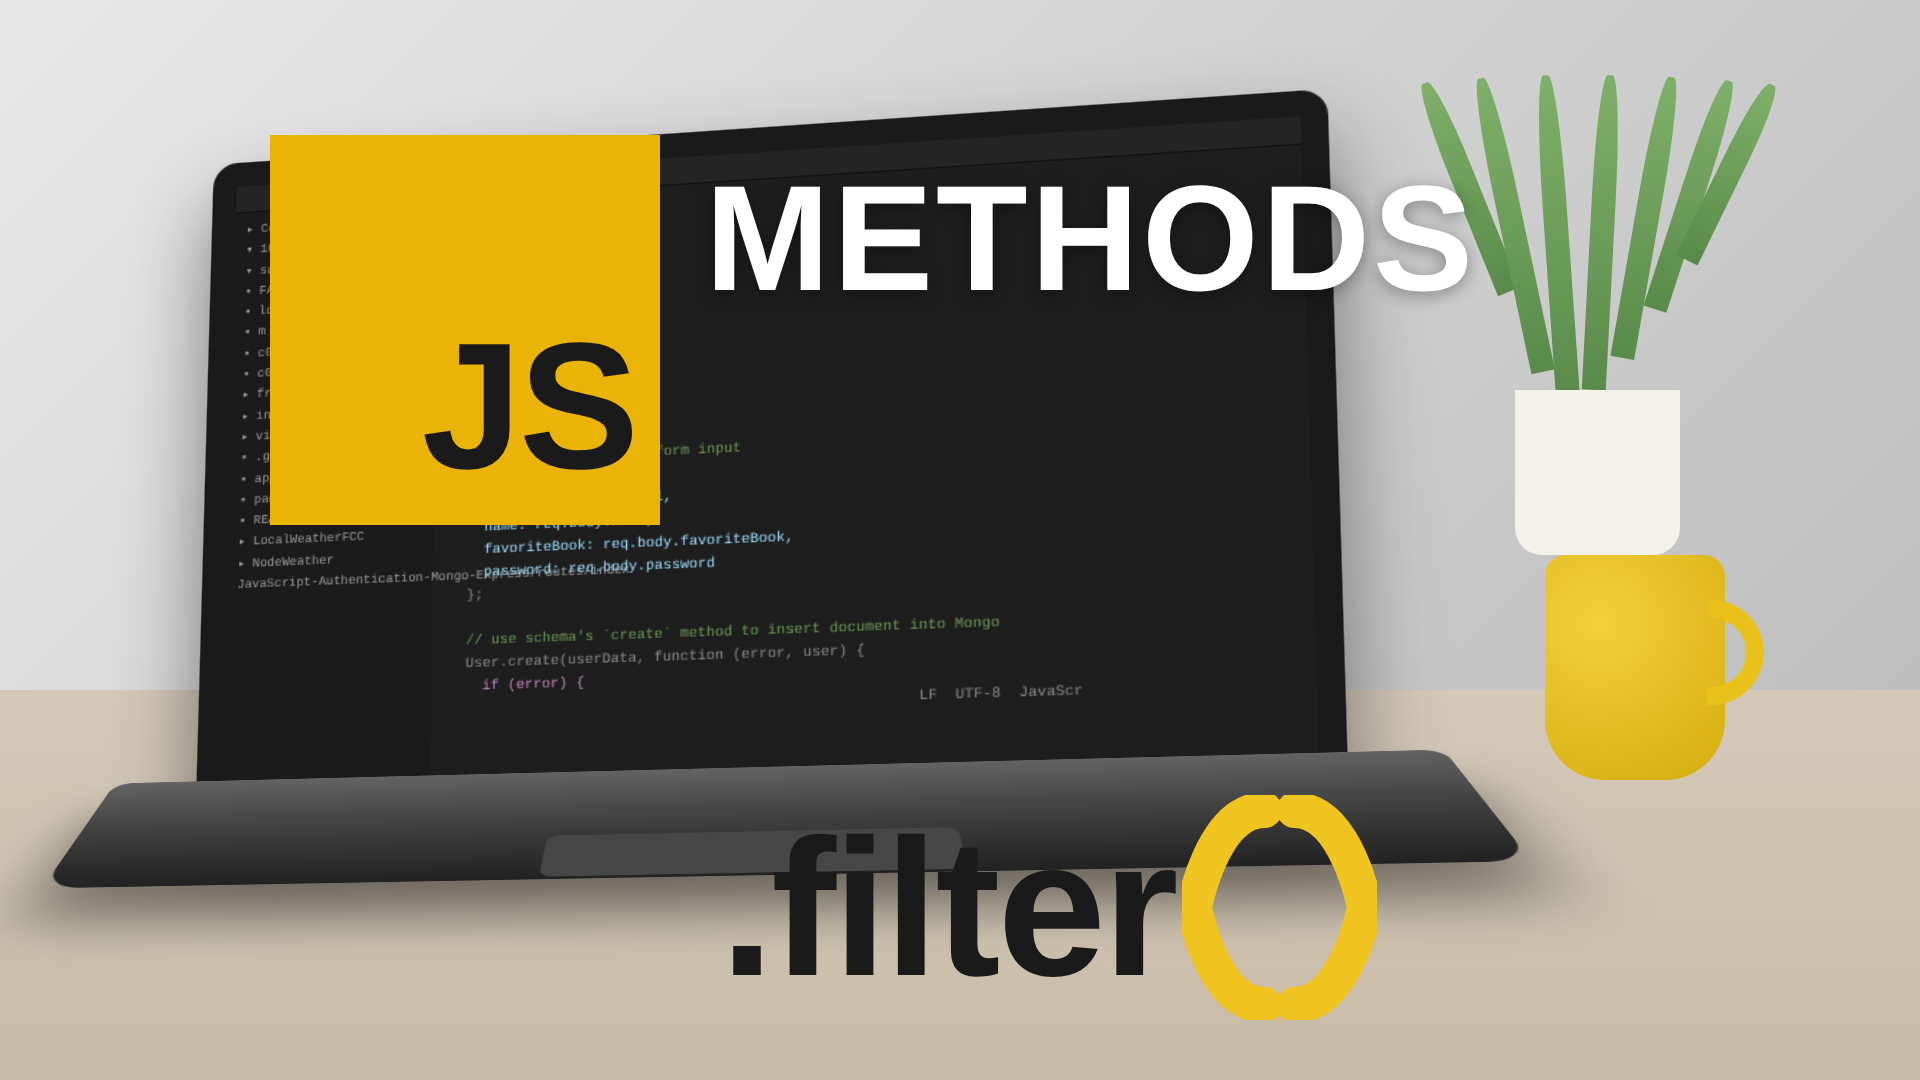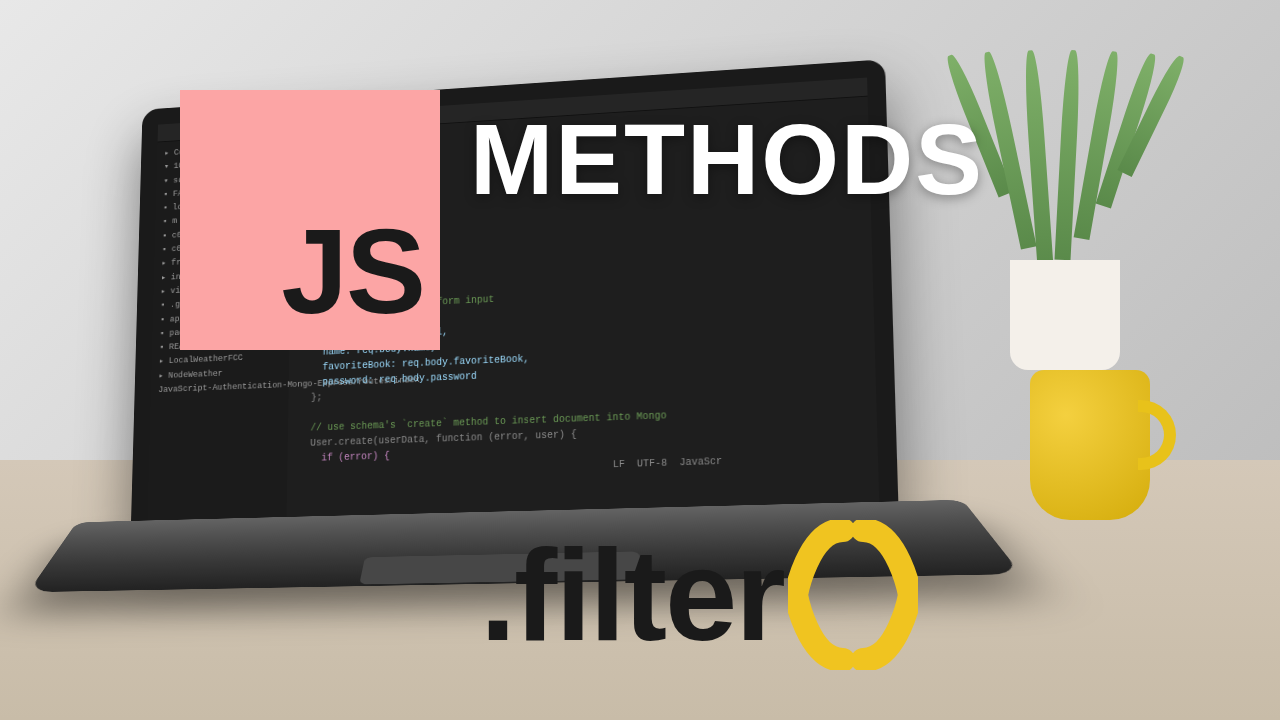--- a/index.html
+++ b/index.html
@@ -148,21 +148,21 @@
   border: 12px solid #e8c21a;
   border-left: none;
   border-radius: 0 40px 40px 0;
 }
 
 
 .js-badge {
   position: absolute;
   left: 180px; top: 90px;
   width: 260px; height: 260px;
-  background: #fca5a5;
+  background: #eab308;
   z-index: 10;
   display: flex;
   align-items: flex-end;
   justify-content: flex-end;
   padding: 10px 16px;
 }
 .js-badge span {
   font-weight: 900;
   font-size: 120px;
   color: #1a1a1a;
@@ -178,21 +178,21 @@
   font-weight: 900;
   font-size: 100px;
   line-height: 0.98;
   letter-spacing: 2px;
   text-shadow: 0 3px 12px rgba(0,0,0,.35);
 }
 
 
 .filter-row {
   position: absolute;
-  left: 480px; bottom: 50px;
+  left: 480px; bottom: 40px;
   z-index: 10;
   display: flex;
   align-items: center;
   gap: 4px;
 }
 .filter-text {
   font-weight: 900;
   font-size: 130px;
   color: #1a1a1a;
   letter-spacing: -2px;

